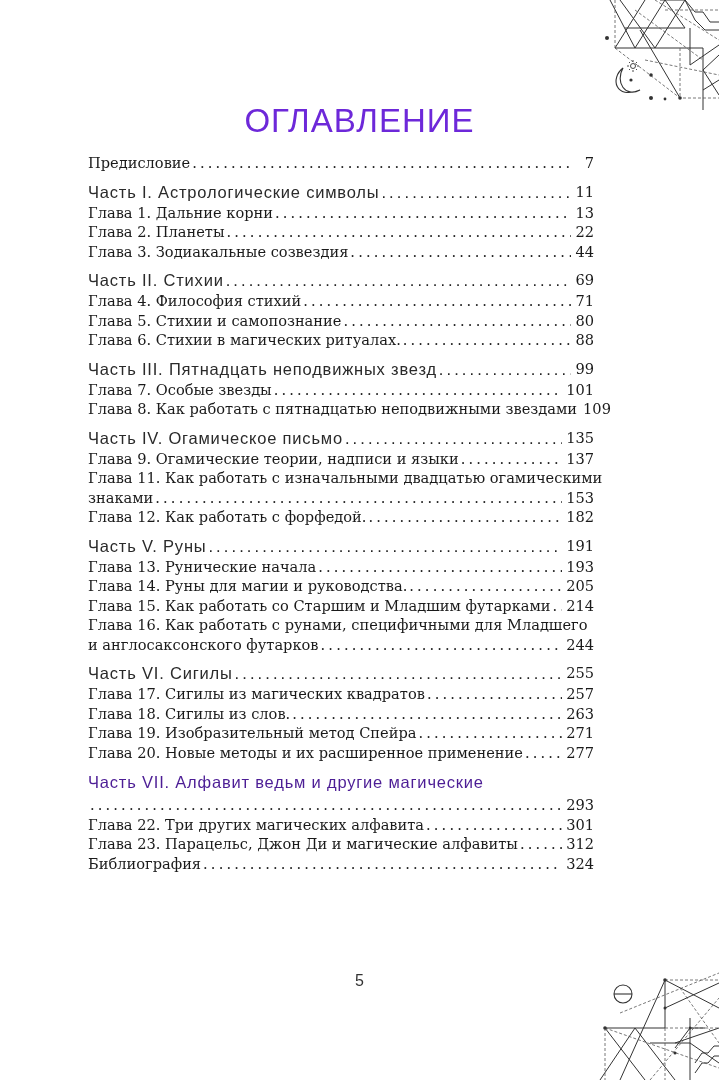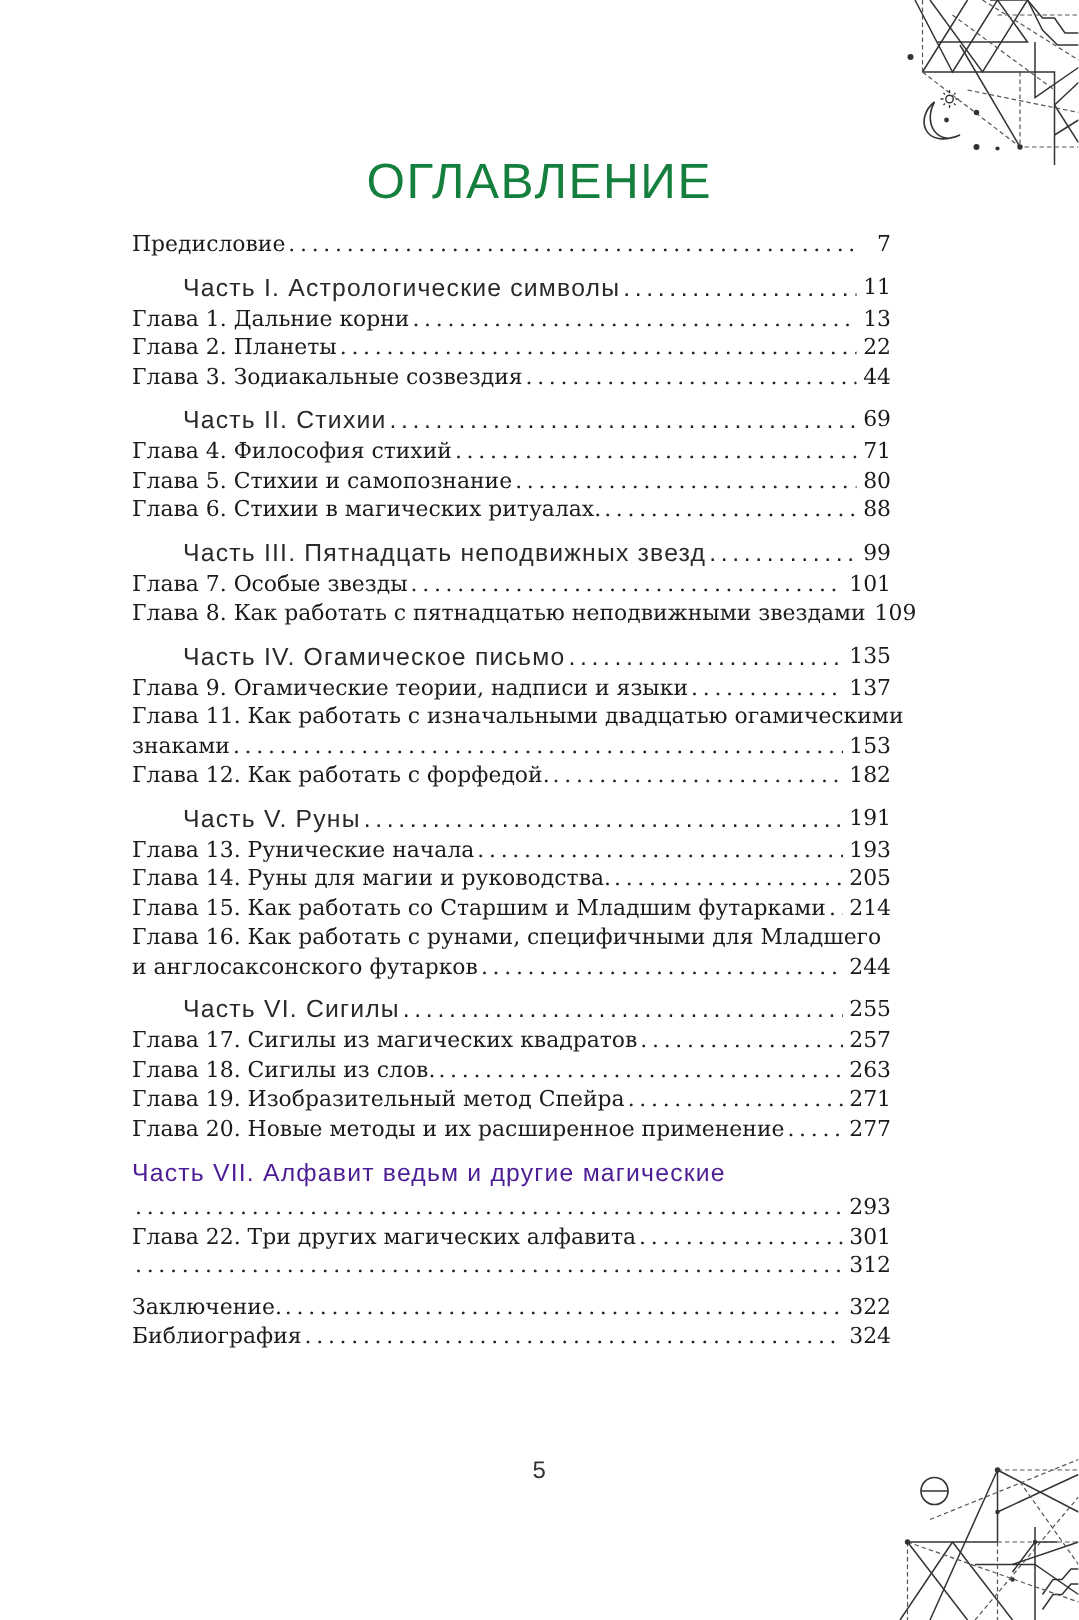--- a/index.html
+++ b/index.html
@@ -23,21 +23,21 @@
 
     .title {
       position: absolute;
       left: 0;
       width: 719px;
       top: 80px;
       text-align: center;
       font-family: "Liberation Sans", sans-serif;
       font-size: 33px;
       letter-spacing: 1px;
-      color: #15803d;
+      color: #6d28d9;
       font-weight: normal;
     }
 
     .toc {
       position: absolute;
       left: 88px;
       top: 153px;
       width: 506px;
     }
     .row {
@@ -64,21 +64,20 @@
     .row .page { flex: 0 0 auto; text-align: right; min-width: 16px; }
 
     .row.part {
       font-family: "Liberation Sans", sans-serif;
       font-size: 16.5px;
       letter-spacing: 0.8px;
       color: #2a2a2a;
       height: 22px;
       line-height: 22px;
       margin-top: 8px;
-      margin-left: 34px;
     }
     .row.part .page {
       font-family: "DejaVu Serif", "Liberation Serif", serif;
       font-size: 14.6px;
       letter-spacing: 0;
       color: #1a1a1a;
     }
     .row.part .dots { letter-spacing: 0; }
     .row.part-wrap-first {
       font-family: "Liberation Sans", sans-serif;
@@ -313,29 +312,25 @@
   <div class="row">
     <span class="dots"></span>
     <span class="page">293</span>
   </div>
   <div class="row">
     <span class="label">Глава 22. Три других магических алфавита</span>
     <span class="dots"></span>
     <span class="page">301</span>
   </div>
   <div class="row">
+    <span class="label">Глава 23. Парацельс, Джон Ди и магические алфавиты</span>
     <span class="dots"></span>
     <span class="page">312</span>
   </div>
 
-  <div class="row gap-top">
-    <span class="label">Заключение.</span>
-    <span class="dots"></span>
-    <span class="page">322</span>
-  </div>
   <div class="row">
     <span class="label">Библиография</span>
     <span class="dots"></span>
     <span class="page">324</span>
   </div>
 </div>
 
 <div class="page-number">5</div>
 
 <svg class="deco deco-bottom" viewBox="0 0 129 112" xmlns="http://www.w3.org/2000/svg">

